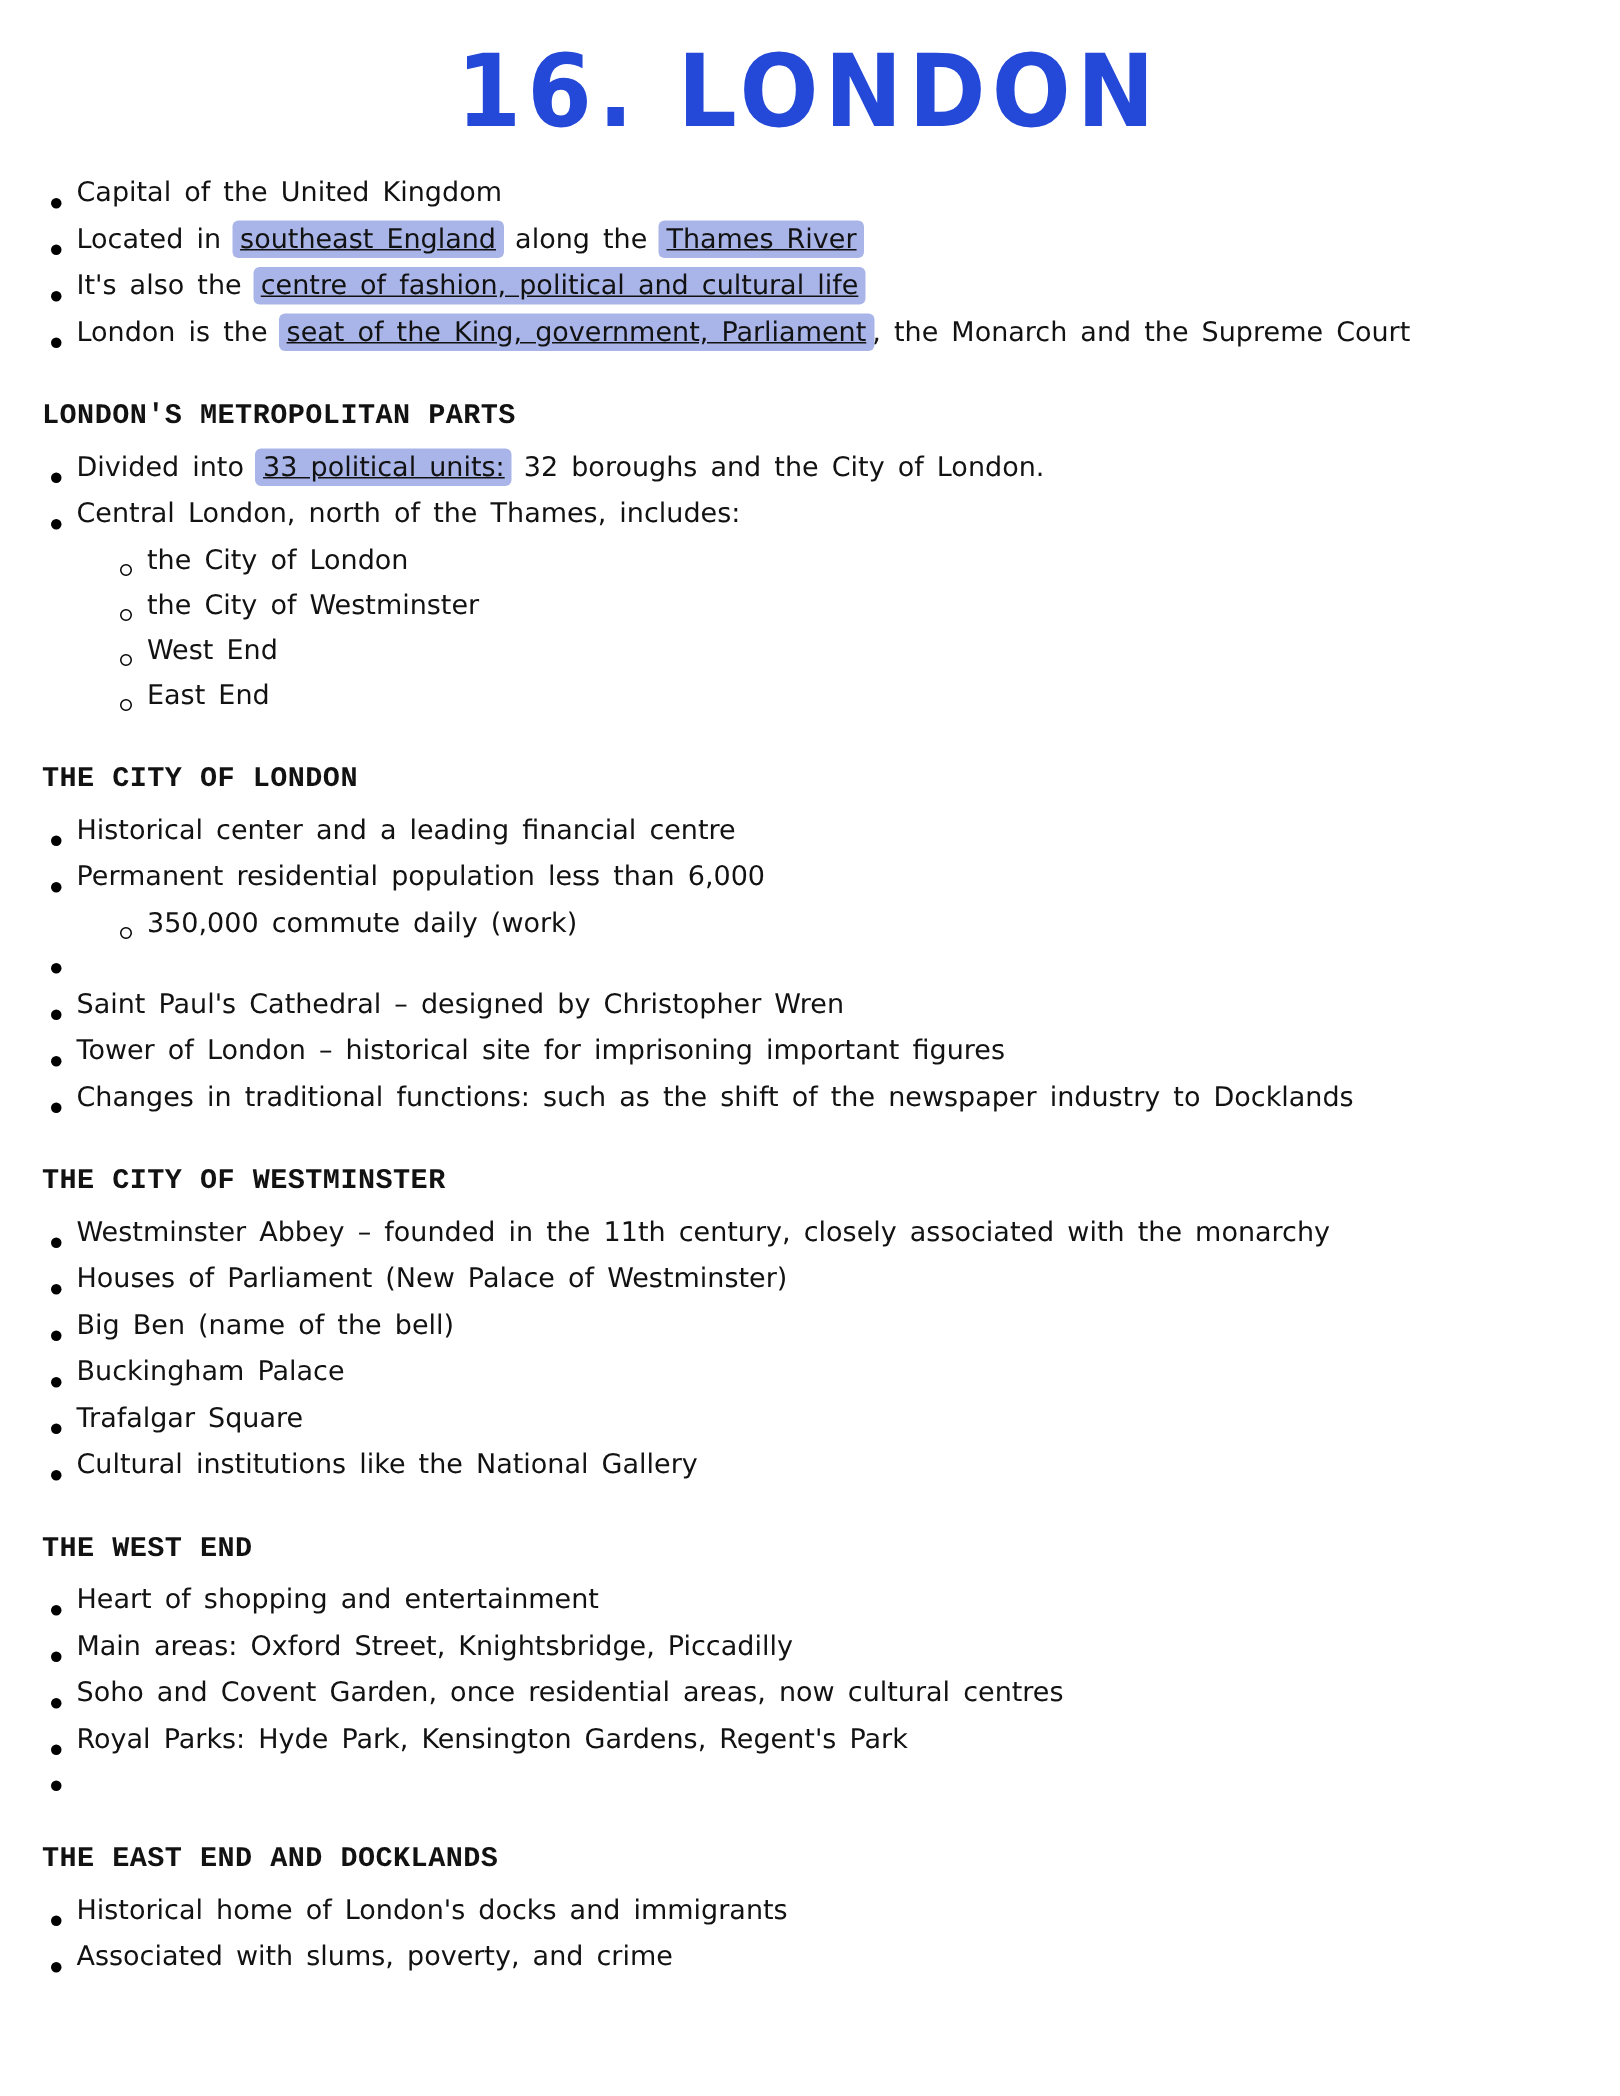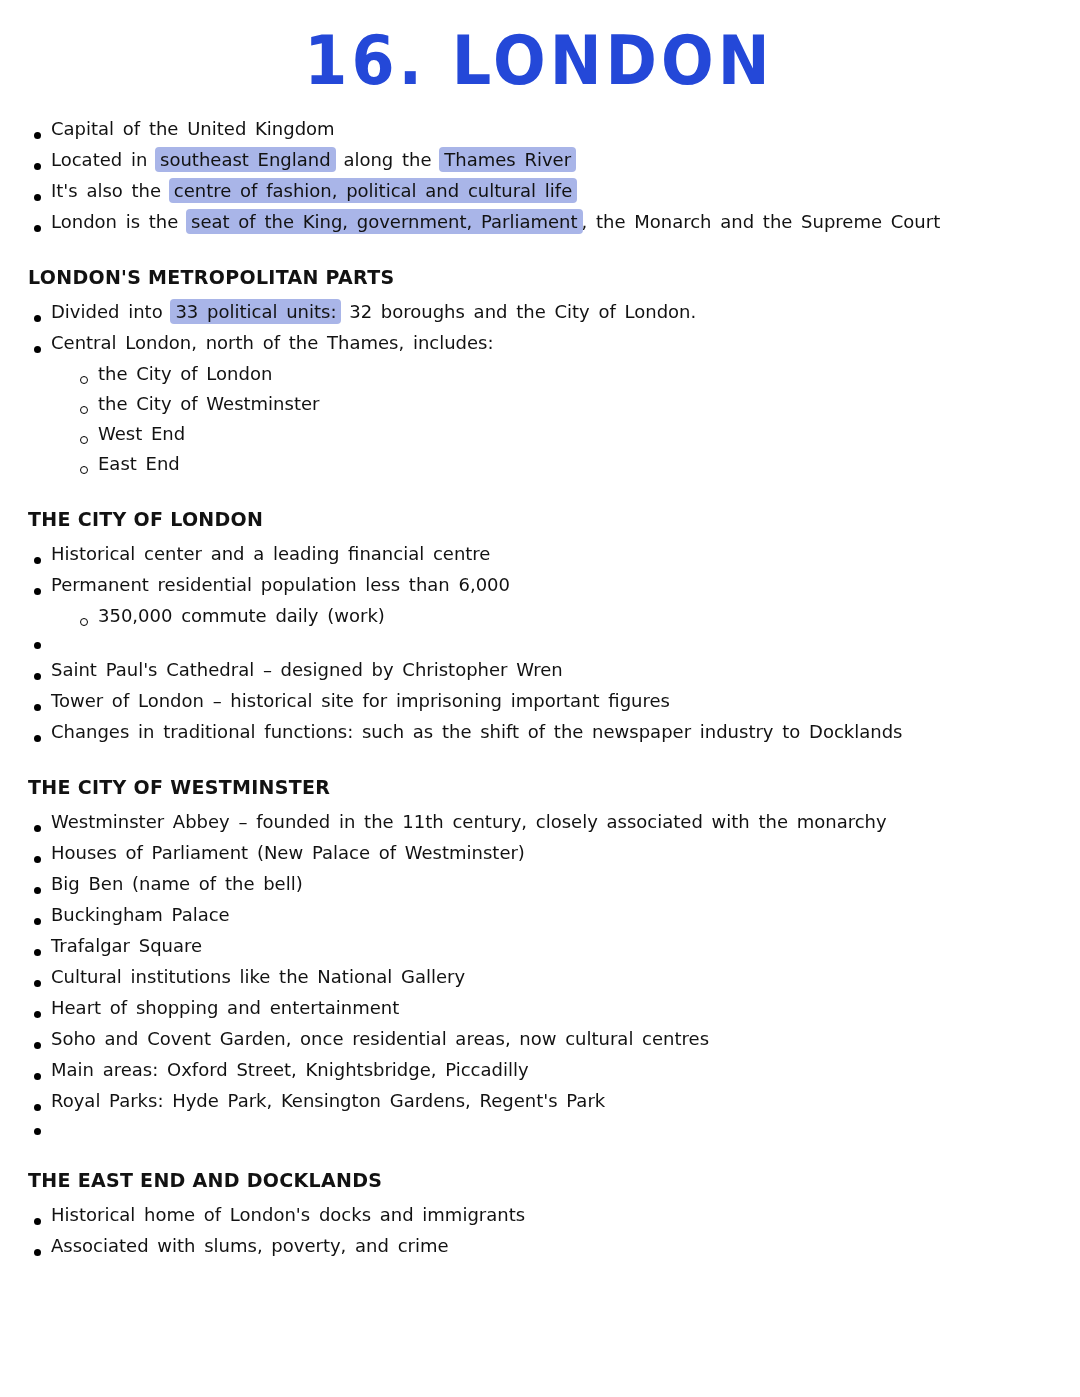--- a/index.html
+++ b/index.html
@@ -28,20 +28,21 @@
     margin:6px 0 22px 0;
     font-family:"DejaVu Sans","Liberation Sans",sans-serif;
     transform:scaleY(1.08);
   }
   .section{margin:0;}
   .section-heading{
     font-size:19px;
     font-weight:700;
     letter-spacing:0.3px;
     margin:34px 0 14px 0;
+    font-family:Liberation Mono, monospace;
   }
   .items{margin:0;}
   .item{
     display:flex;
     align-items:flex-end;
     margin:0 0 11px 0;
     font-size:18px;
     line-height:20px;
     word-spacing:3px;
   }
@@ -62,20 +63,21 @@
     border:1.6px solid #000;
     background:transparent;
     margin-top:5px;
   }
   .item-text{display:inline;}
   .hl{
     background:var(--highlight);
     border-radius:4px;
     padding:2px 5px 2px 5px;
     margin:0 -1px;
+    text-decoration:underline;
   }
 </style>
 </head>
 <body>
 
 <div class="doc">
   <h1 class="title">16. LONDON</h1>
   <div>
       <section class="section">
         <div class="items">
@@ -181,32 +183,33 @@
             <span class="marker dot"></span>
             <span class="item-text"><span>Trafalgar Square</span></span>
           </div>
           <div class="item level-1">
             <span class="marker dot"></span>
             <span class="item-text"><span>Cultural institutions like the National Gallery</span></span>
           </div>
         </div>
       </section>
       <section class="section">
+        <h2 class="section-heading">THE WEST END</h2>
         <div class="items">
           <div class="item level-1">
             <span class="marker dot"></span>
             <span class="item-text"><span>Heart of shopping and entertainment</span></span>
           </div>
           <div class="item level-1">
             <span class="marker dot"></span>
+            <span class="item-text"><span>Main areas: Oxford Street, Knightsbridge, Piccadilly</span></span>
+          </div>
+          <div class="item level-1">
+            <span class="marker dot"></span>
             <span class="item-text"><span>Soho and Covent Garden, once residential areas, now cultural centres</span></span>
-          </div>
-          <div class="item level-1">
-            <span class="marker dot"></span>
-            <span class="item-text"><span>Main areas: Oxford Street, Knightsbridge, Piccadilly</span></span>
           </div>
           <div class="item level-1">
             <span class="marker dot"></span>
             <span class="item-text"><span>Royal Parks: Hyde Park, Kensington Gardens, Regent's Park</span></span>
           </div>
           <div class="item level-1">
             <span class="marker dot"></span>
           </div>
         </div>
       </section>

